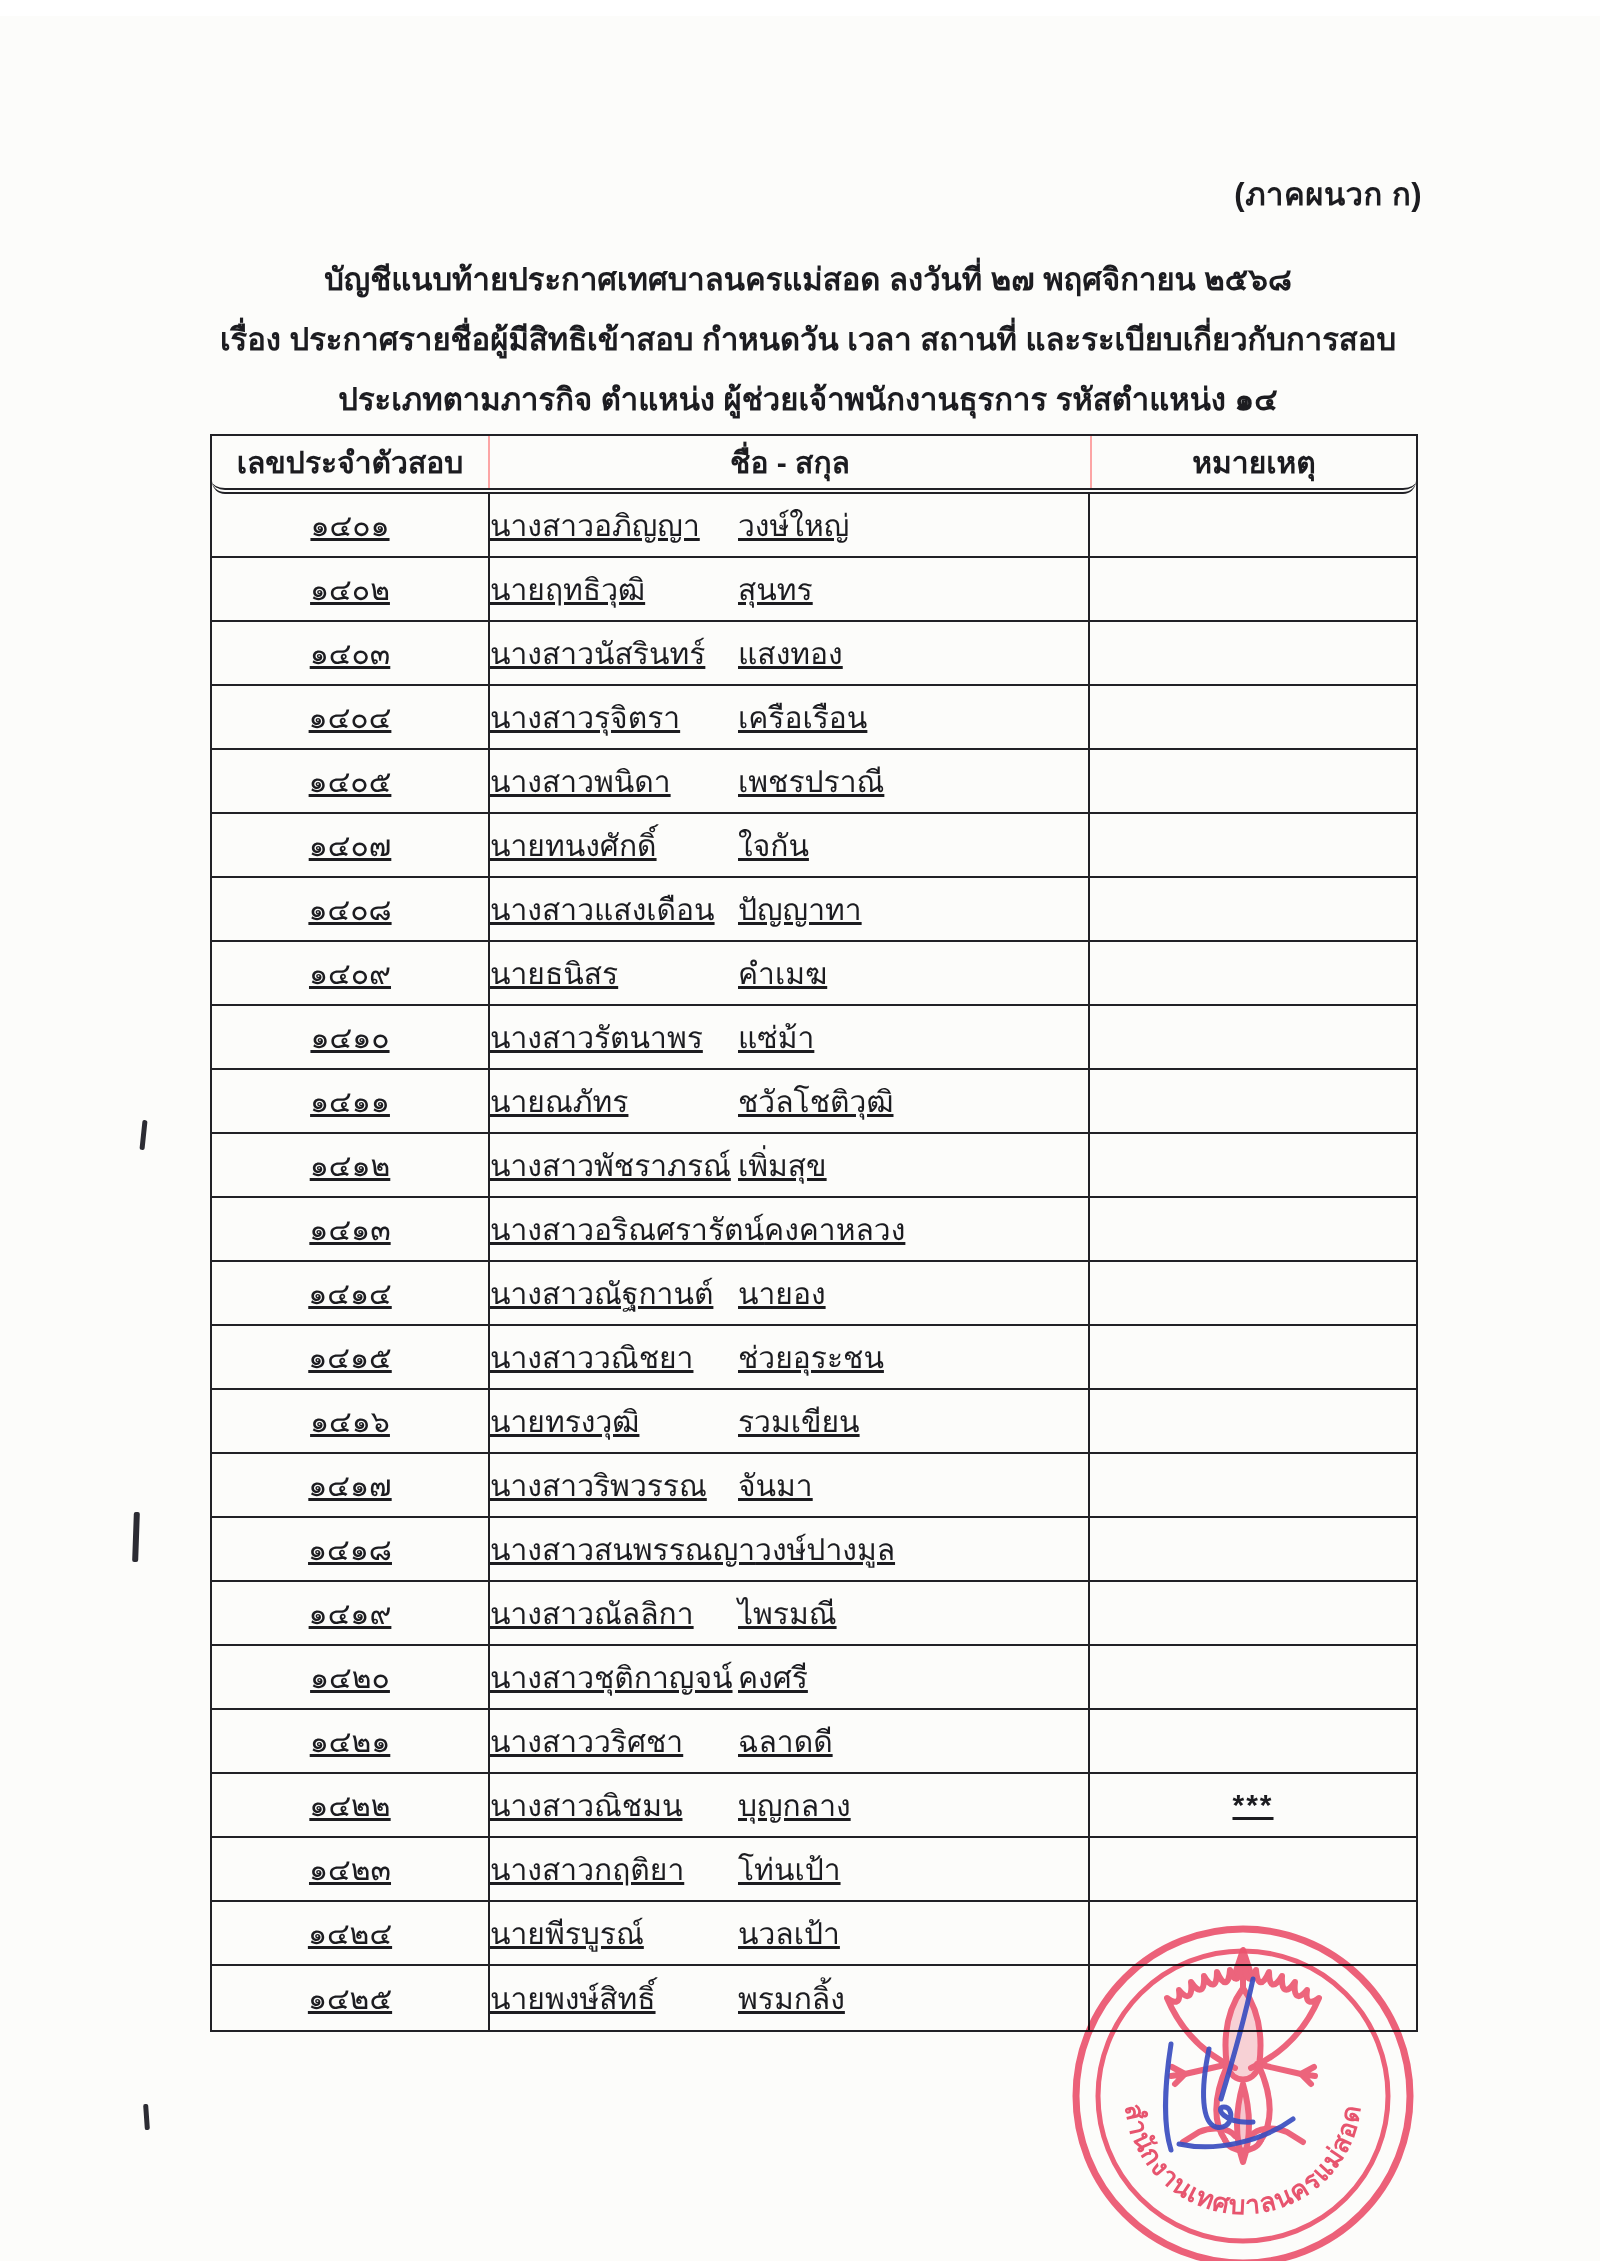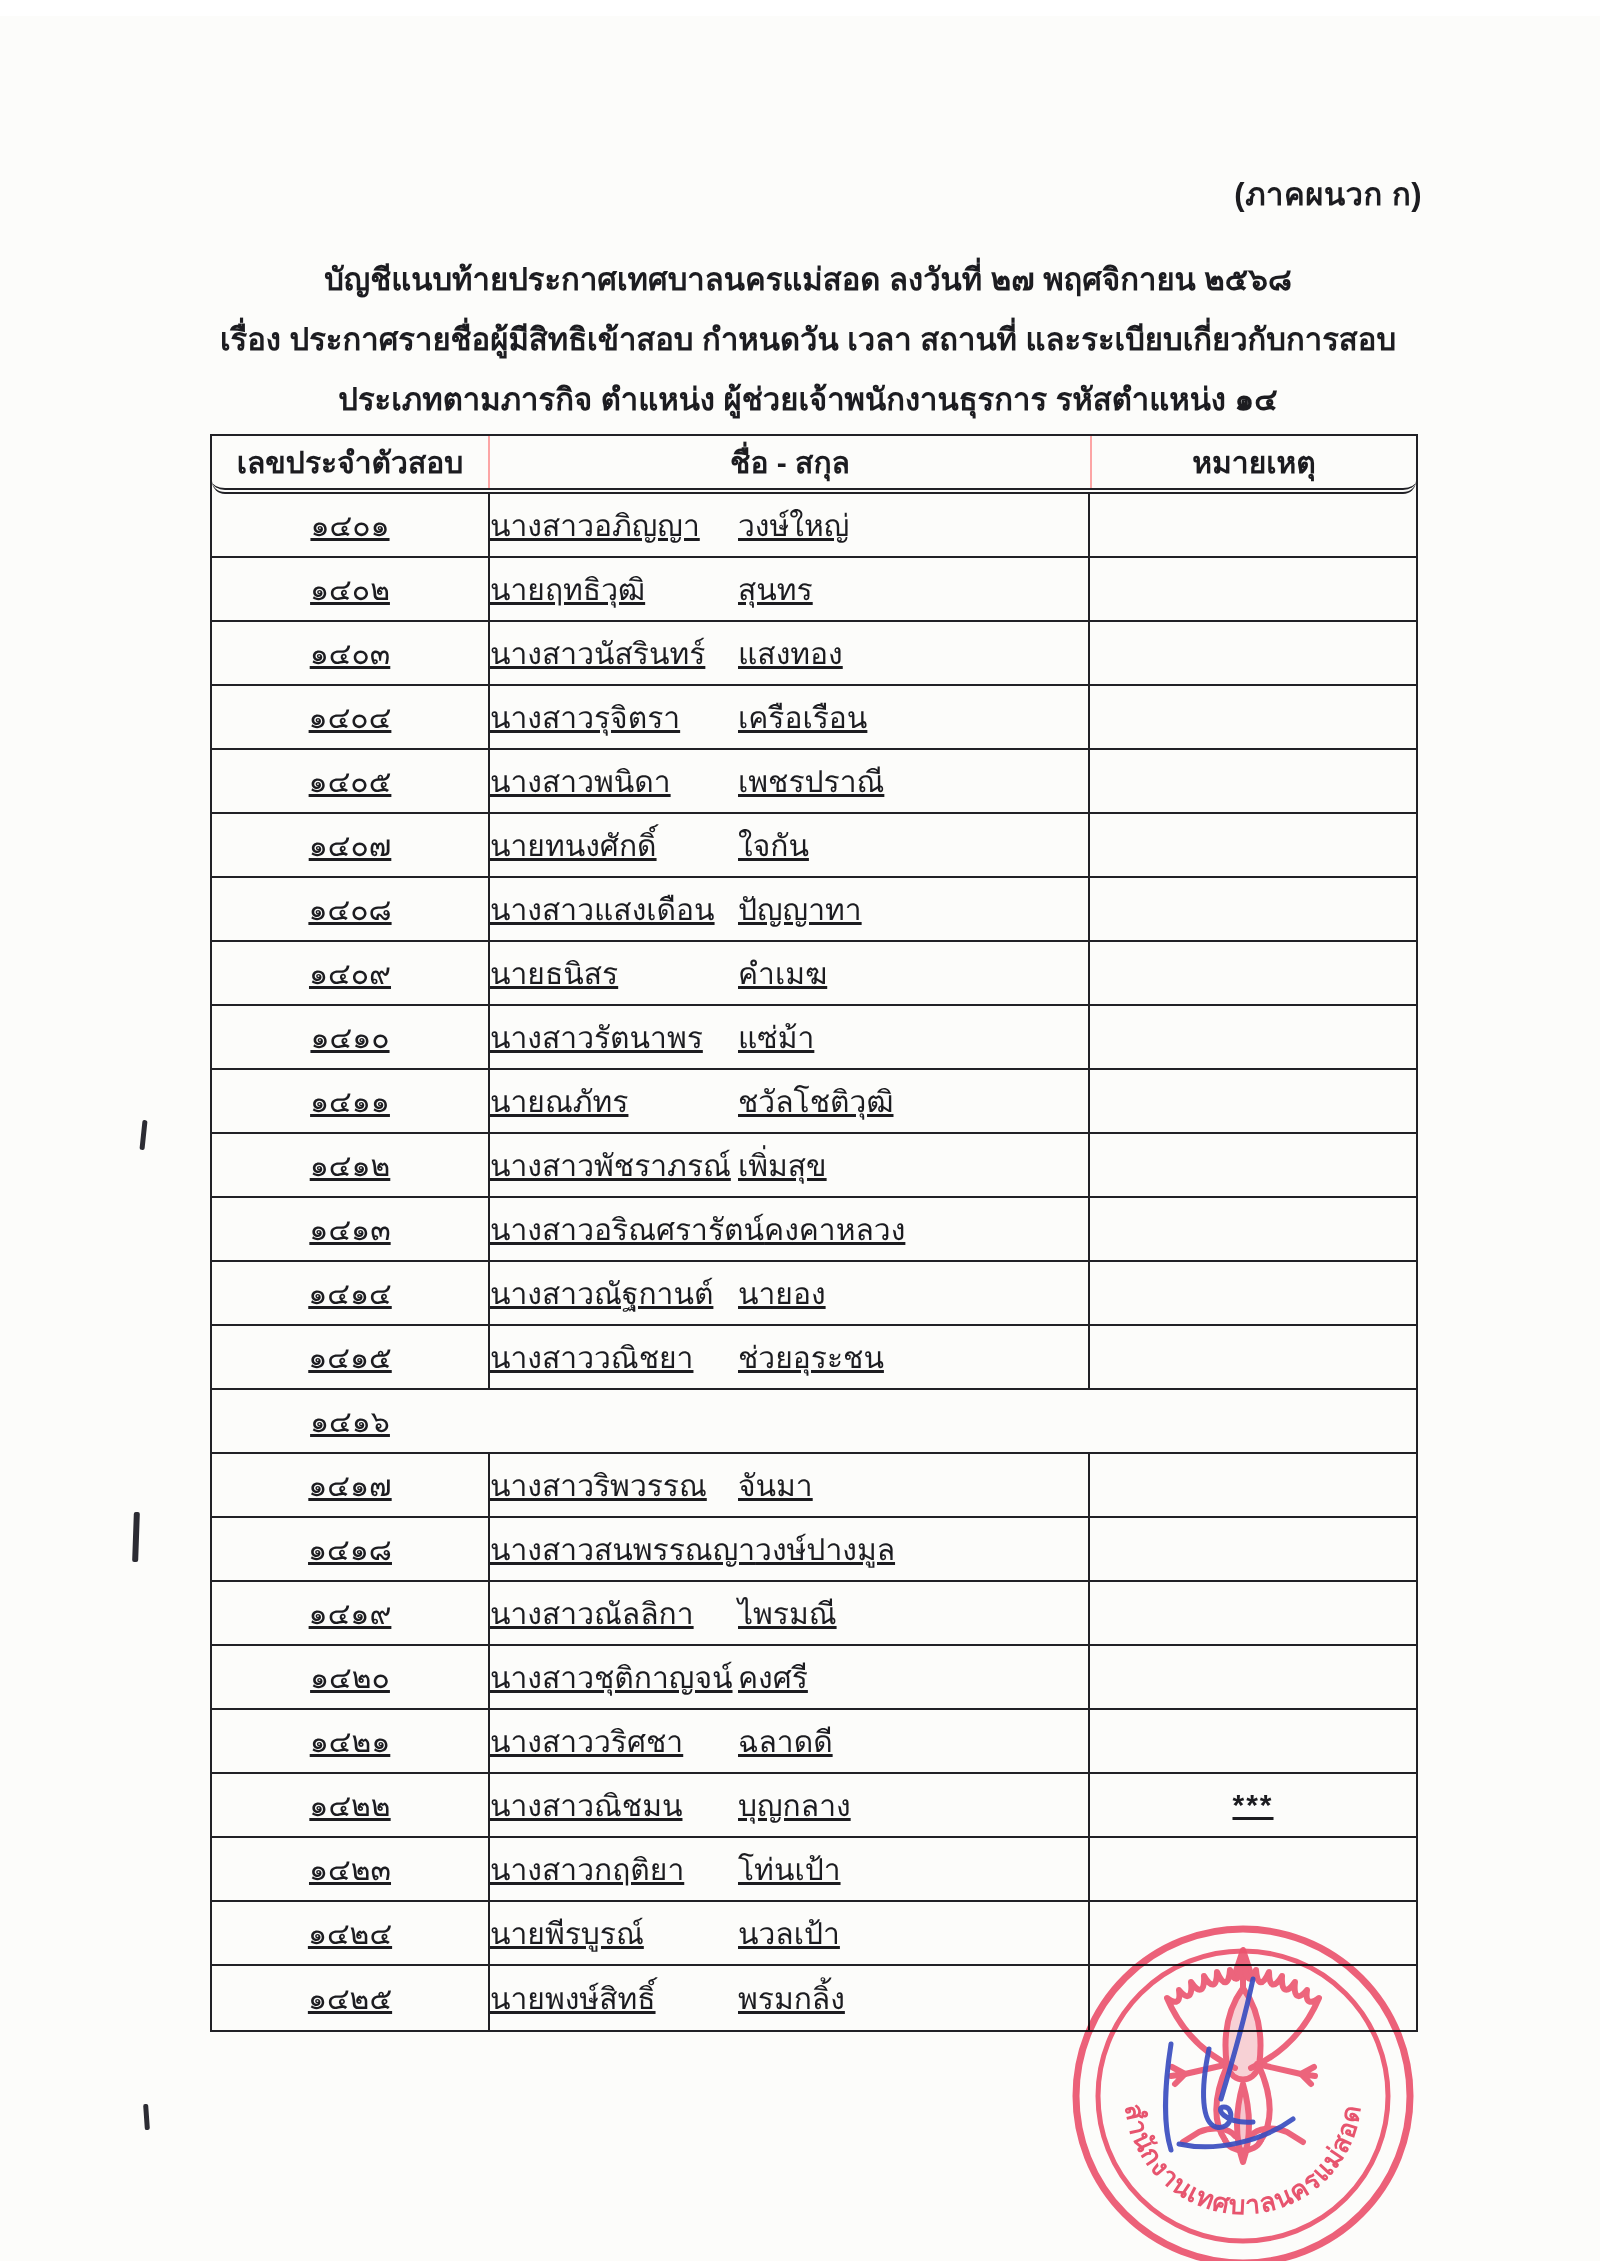--- a/index.html
+++ b/index.html
@@ -230,20 +230,24 @@
         <div class="trow">
           <div class="cell c-id">๑๔๑๕</div>
           <div class="cell c-name">
             <span class="fname">นางสาววณิชยา</span>
             <span class="lname">ช่วยอุระชน</span>
           </div>
           <div class="cell c-remark"></div>
         </div>
         <div class="trow">
           <div class="cell c-id">๑๔๑๖</div>
+          <div class="cell c-name">
+            <span class="fname">นายทรงวุฒิ</span>
+            <span class="lname">รวมเขียน</span>
+          </div>
           <div class="cell c-remark"></div>
         </div>
         <div class="trow">
           <div class="cell c-id">๑๔๑๗</div>
           <div class="cell c-name">
             <span class="fname">นางสาวริพวรรณ</span>
             <span class="lname">จันมา</span>
           </div>
           <div class="cell c-remark"></div>
         </div>

